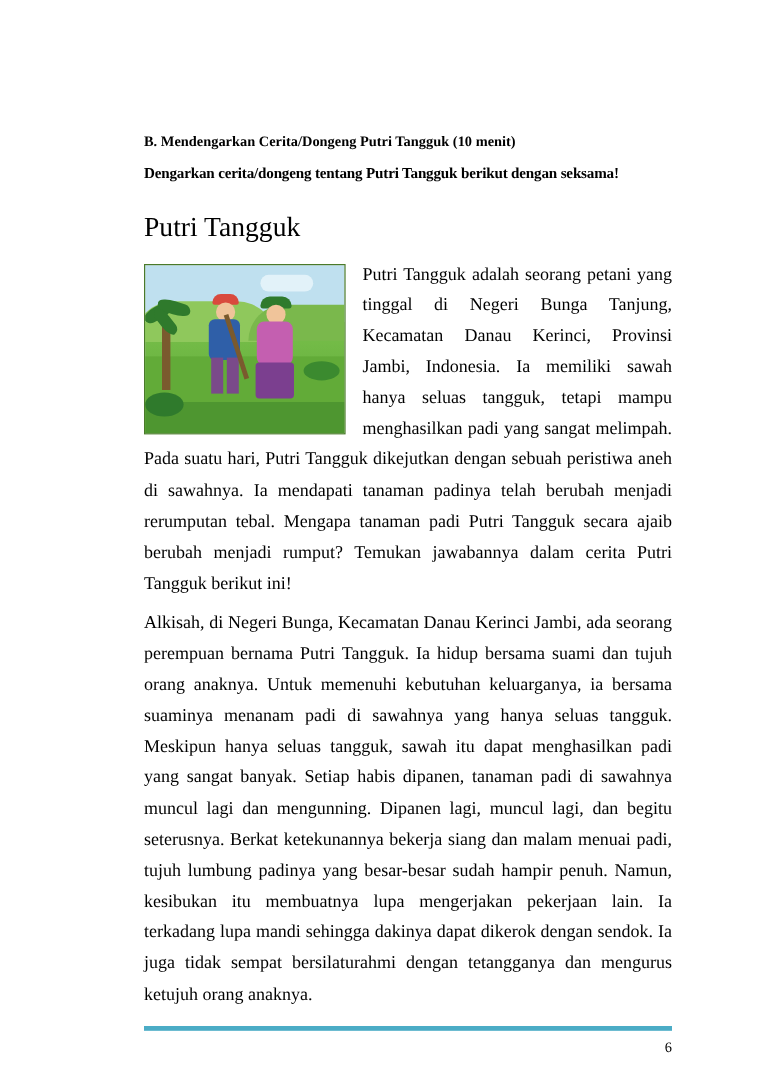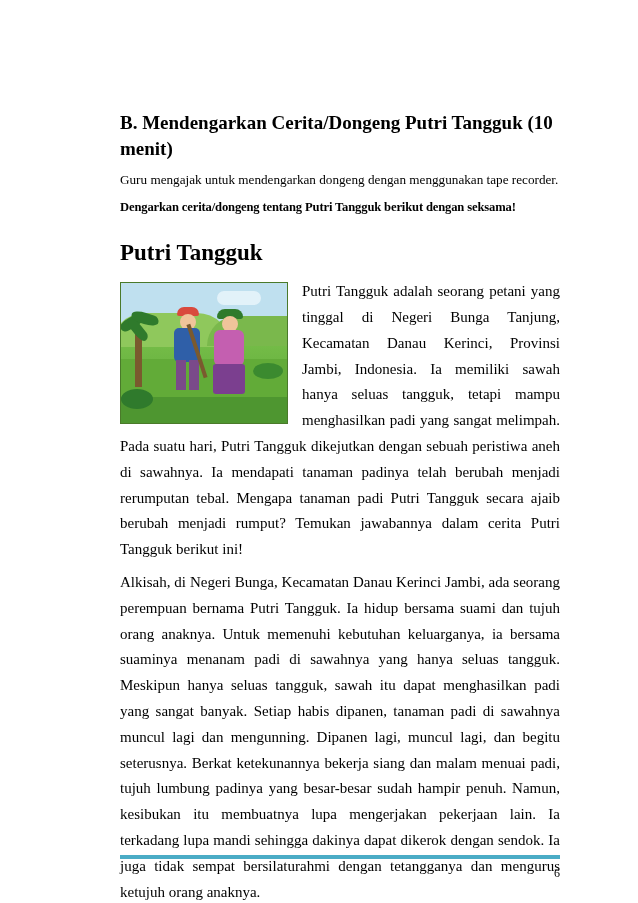--- a/index.html
+++ b/index.html
@@ -14,21 +14,21 @@
     color: #000000;
   }
   .page {
     position: relative;
     width: 638px;
     height: 903px;
     box-sizing: border-box;
     padding: 110px 78px 0 120px;
   }
   .heading-b {
-    font-size: 19px;
+    font-size: 12px;
     font-weight: bold;
     margin: 0 0 9px 0;
     line-height: 1.35;
   }
   .para {
     font-size: 15px;
     line-height: 1.72;
     text-align: justify;
     margin: 0 0 7px 0;
   }
@@ -40,21 +40,21 @@
   }
   .instruction {
     font-size: 12.6px;
     font-weight: bold;
     margin: 0 0 8px 0;
     line-height: 1.5;
     letter-spacing: -0.15px;
   }
   .story-title {
     font-size: 23px;
-    font-weight: bold;
+    font-weight: normal;
     margin: 22px 0 13px 0;
     line-height: 1.2;
   }
   .intro-block {
     overflow: hidden;
   }
   .illustration {
     float: left;
     width: 166px;
     height: 140px;
@@ -152,21 +152,20 @@
     color: #000;
   }
 </style>
 </head>
 <body>
 
 <div class="page">
 
   <h2 class="heading-b">B. Mendengarkan Cerita/Dongeng Putri Tangguk (10 menit)</h2>
 
-  <p class="para-compact">Guru mengajak untuk mendengarkan dongeng dengan menggunakan tape recorder.</p>
 
   <p class="instruction">Dengarkan cerita/dongeng tentang Putri Tangguk berikut dengan seksama!</p>
 
   <h1 class="story-title">Putri Tangguk</h1>
 
   <div class="intro-block">
     <div class="illustration">
       <div class="ill-sky-cloud"></div>
       <div class="ill-hill"></div>
       <div class="ill-hill2"></div>

